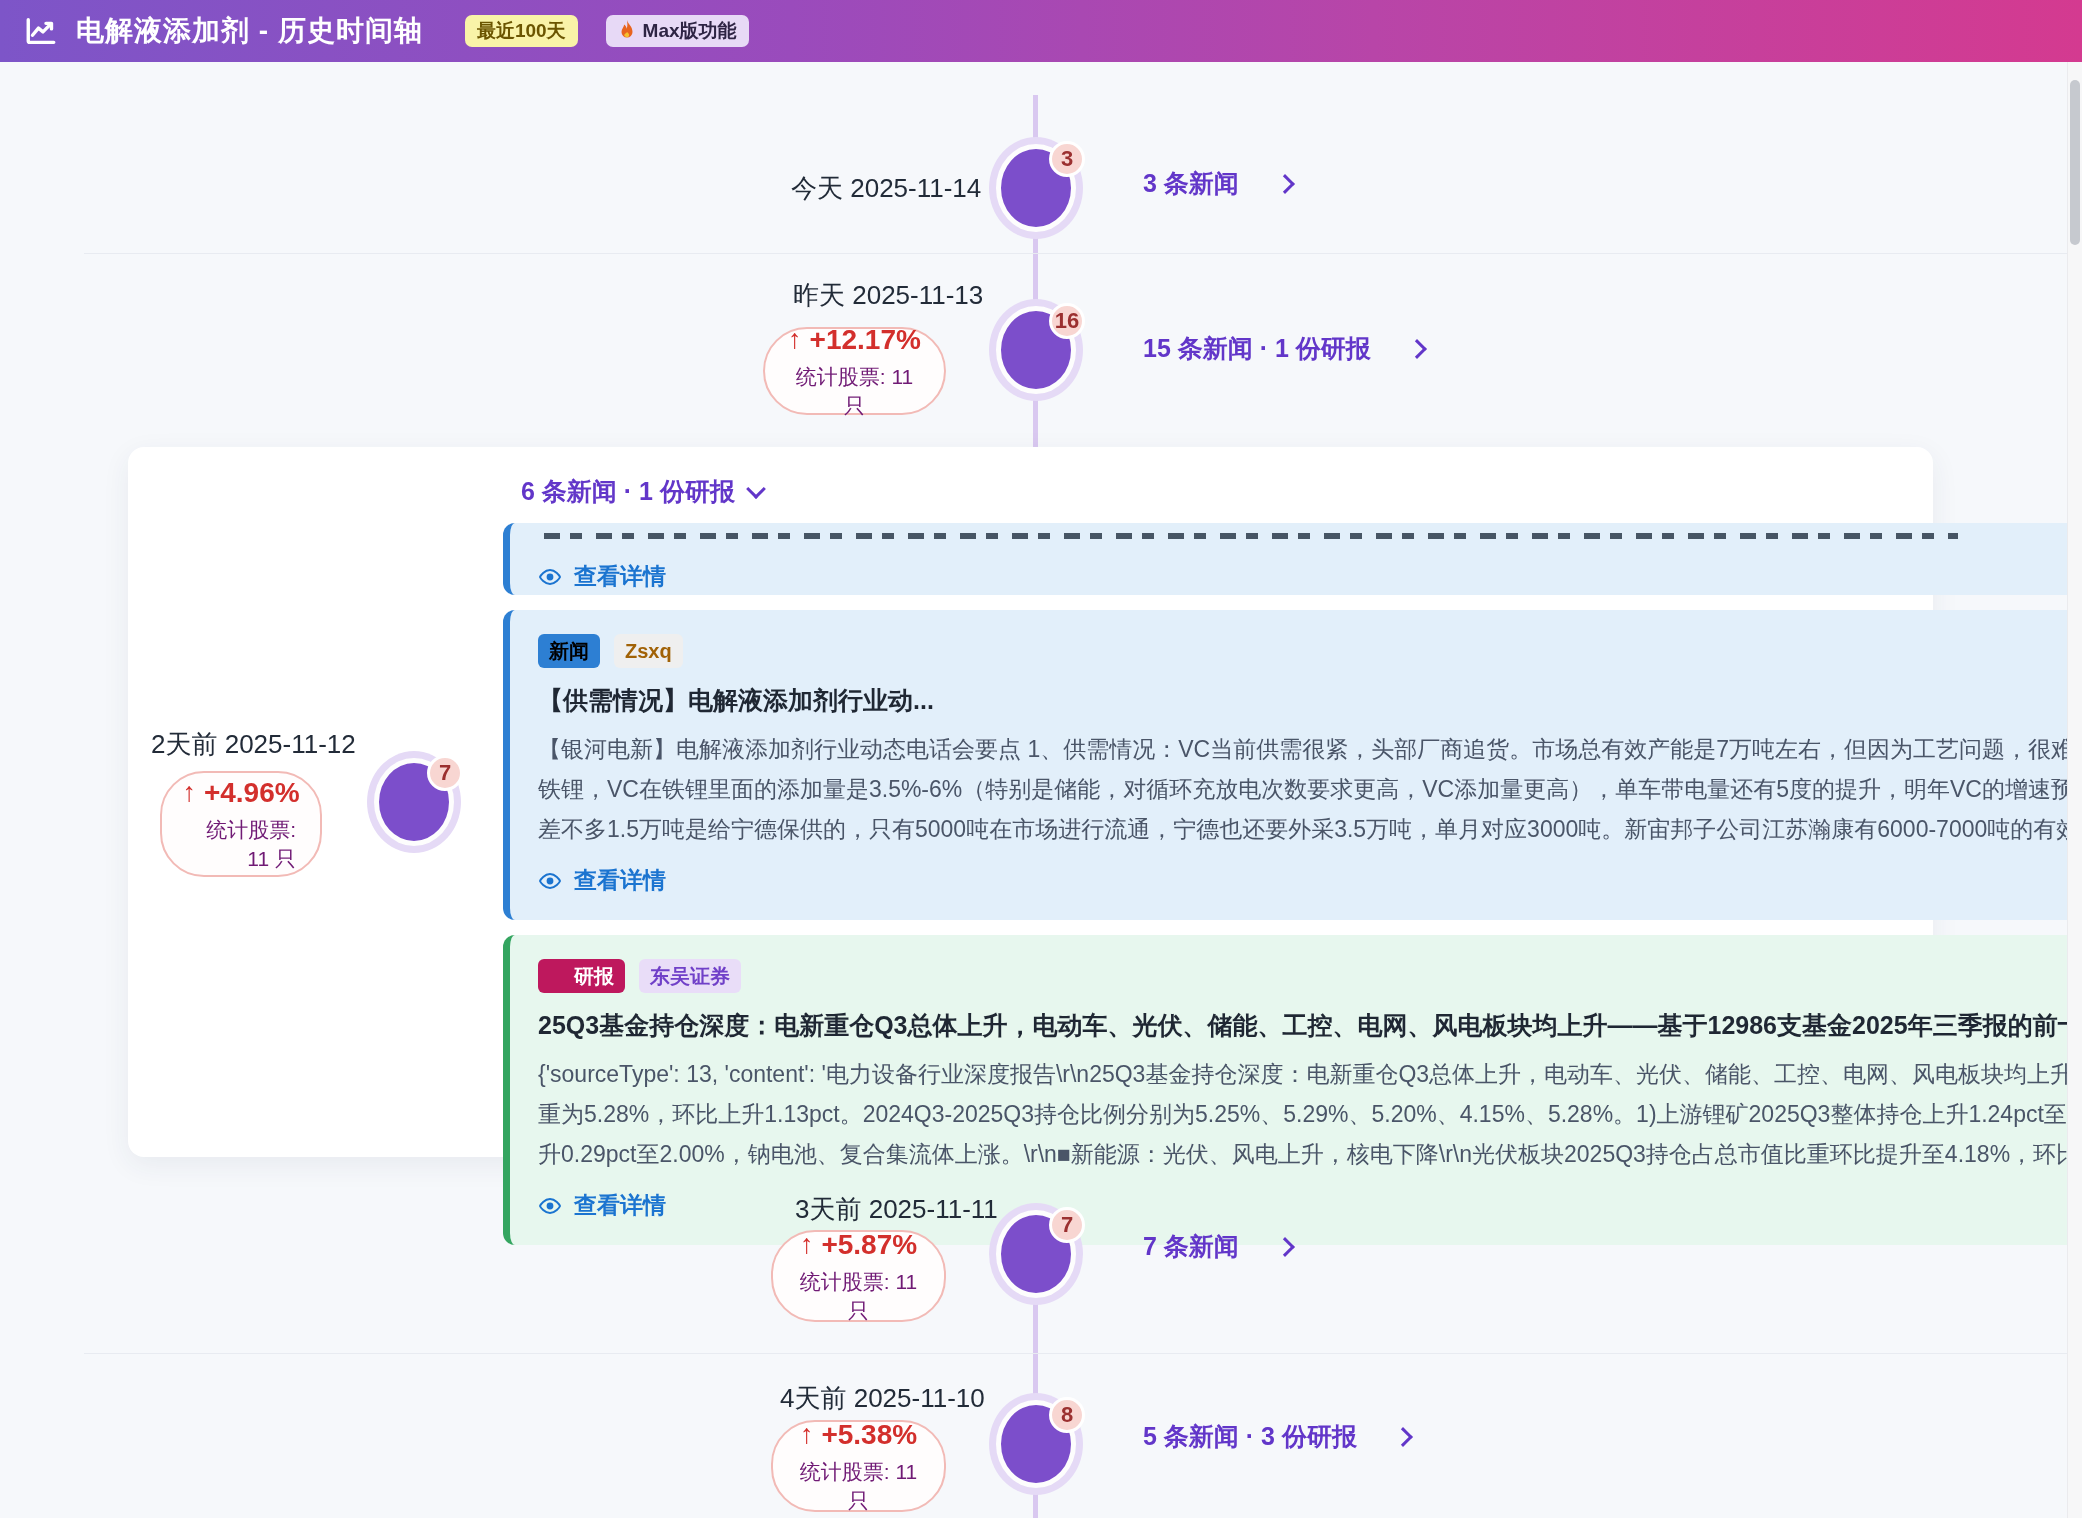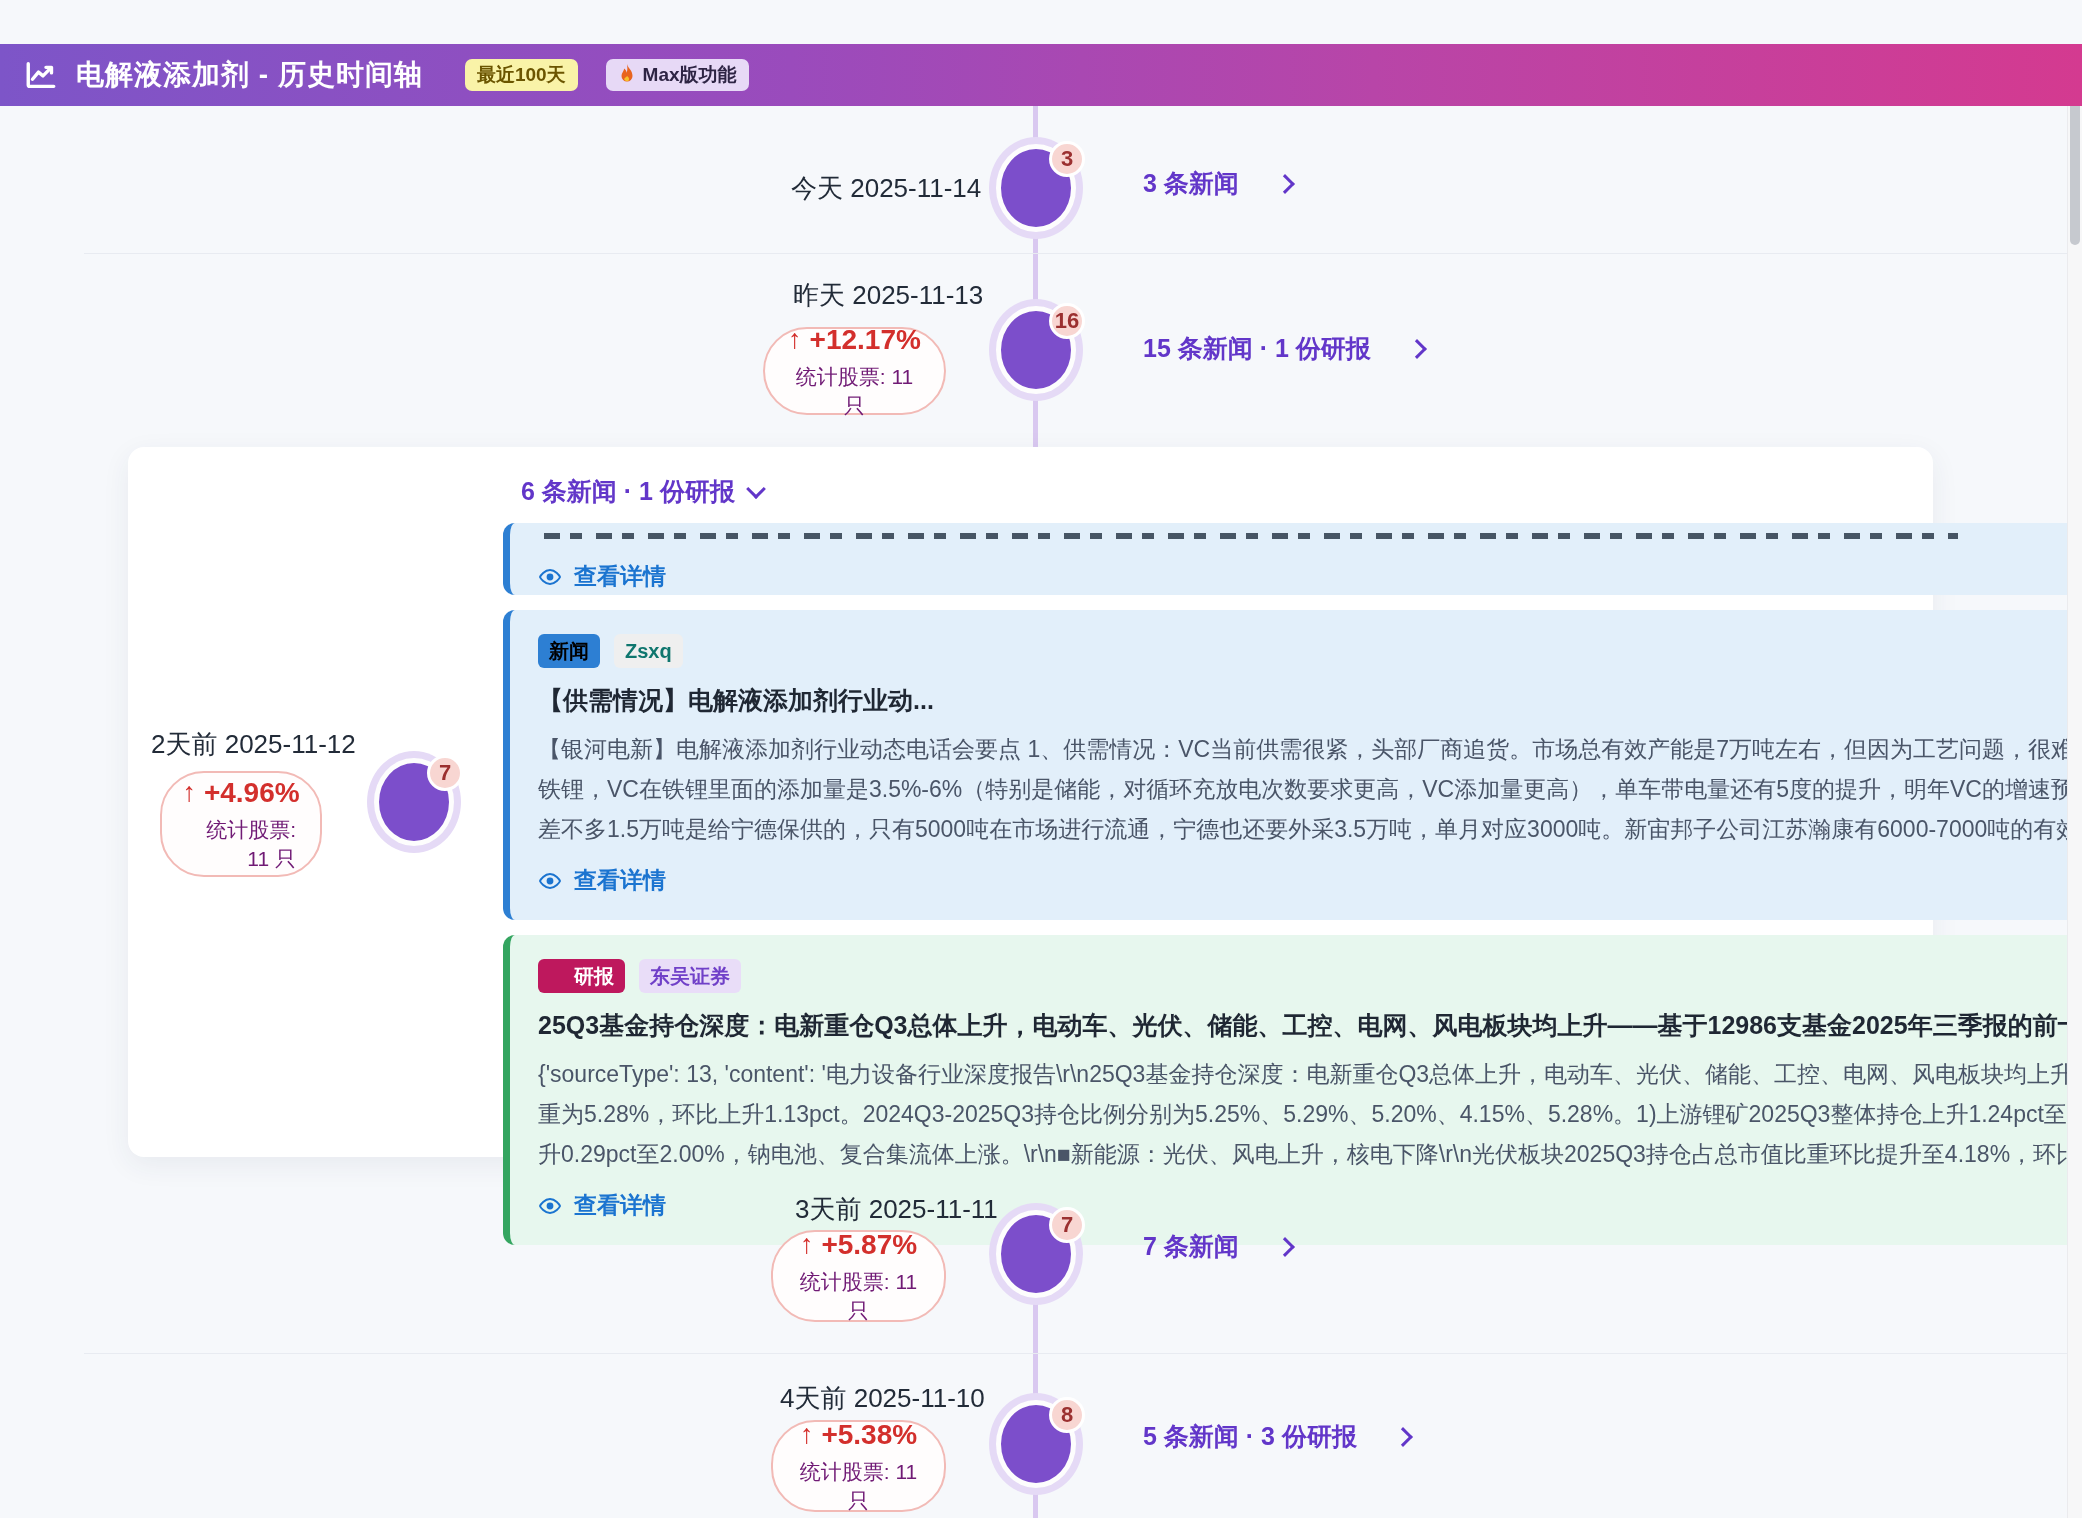--- a/index.html
+++ b/index.html
@@ -2,21 +2,21 @@
 <html><head>
 <meta charset="utf-8">
 <style>
   html,body{margin:0;padding:0;}
   body{font-family:"Liberation Sans","DejaVu Sans",sans-serif;background:#f6f8fb;}
   .screen{position:relative;width:2082px;height:1518px;overflow:hidden;background:#f6f8fb;}
 
   
   .app-header{position:absolute;left:0;top:0;width:100%;height:62px;z-index:10;
     background:linear-gradient(90deg,#7d55c8 0%,#9a4bbc 38%,#b845a8 66%,#d43a90 100%);
-    display:flex;align-items:center;gap:18px;padding:0 0 0 24px;box-sizing:border-box;margin-top:44px;}
+    display:flex;align-items:center;gap:18px;padding:0 0 0 24px;box-sizing:border-box;}
   .hdr-icon{width:34px;height:34px;flex:0 0 auto;display:block;}
   .page-title{color:#fff;font-size:28px;font-weight:bold;margin:0;letter-spacing:1px;}
   .hbadge{display:inline-flex;align-items:center;gap:7px;font-size:19px;font-weight:bold;
     border-radius:7px;padding:5px 12px;line-height:1.2;}
   .hbadge.yellow{background:#f9f3a8;color:#6b5500;margin-left:24px;}
   .hbadge.lav{background:#e7d9f6;color:#2e2444;margin-left:10px;}
   .flame{width:18px;height:22px;display:block;}
 
   
   .tl-line{position:absolute;left:1033px;top:95px;bottom:0;width:5px;background:#d9c8f0;z-index:0;}
@@ -56,21 +56,21 @@
   .ncard{border-radius:12px;box-sizing:border-box;padding:24px 28px;overflow:hidden;}
   .ncard.blue{background:#e2effa;border-left:7px solid #2d7fd3;}
   .ncard.green{background:#e7f7ee;border-left:7px solid #34a560;}
   .ncard.trunc{padding-top:10px;height:72px;}
   .clip-strip{height:6px;width:92%;margin:0 0 22px 6px;opacity:.85;
     background:repeating-linear-gradient(90deg,#2b3a4a 0 16px,transparent 16px 26px,#2b3a4a 26px 38px,transparent 38px 52px);}
   .badges{display:flex;align-items:center;gap:14px;margin-bottom:16px;}
   .tag{font-size:20px;font-weight:bold;border-radius:6px;padding:5px 11px;line-height:1.2;}
   .tag.t-blue{background:#2d7fd3;color:#000000;}
   .tag.t-green{background:#be185d;color:#fff;padding-left:36px;}
-  .tag.t-gray{background:#efefef;color:#0f766e;}
+  .tag.t-gray{background:#efefef;color:#a16207;}
   .tag.t-lav{background:#e9ddf8;color:#7040c8;}
   .ncard h3{margin:0 0 12px 0;font-size:25px;font-weight:bold;color:#1f2733;
     white-space:nowrap;overflow:hidden;}
   .bodyline{margin:0;font-size:23px;color:#4a5568;line-height:40px;white-space:nowrap;overflow:hidden;}
   .detail{display:flex;align-items:center;gap:12px;margin-top:16px;cursor:pointer;}
   .detail .txt{color:#1b74d0;font-size:23px;font-weight:bold;}
   .eye{width:24px;height:24px;display:block;color:#1b74d0;}
 
   
   .sb-track{position:absolute;right:0;top:62px;bottom:0;width:14px;background:#f7f7f8;

